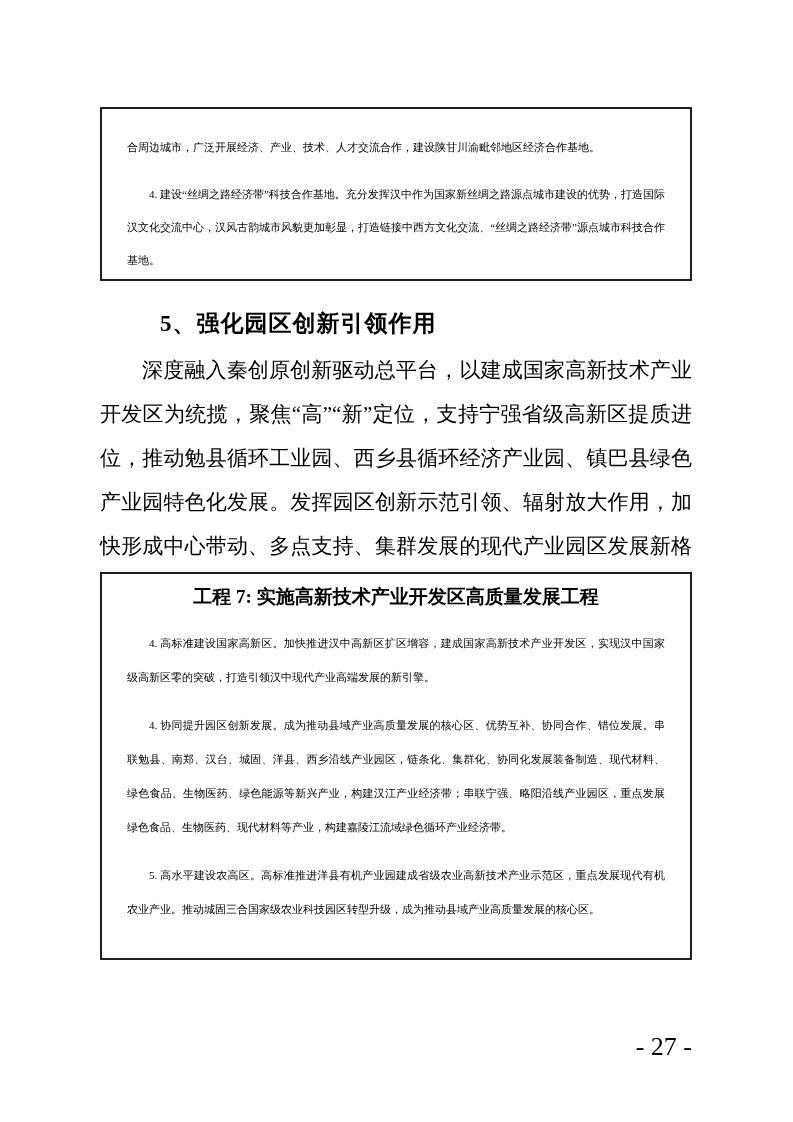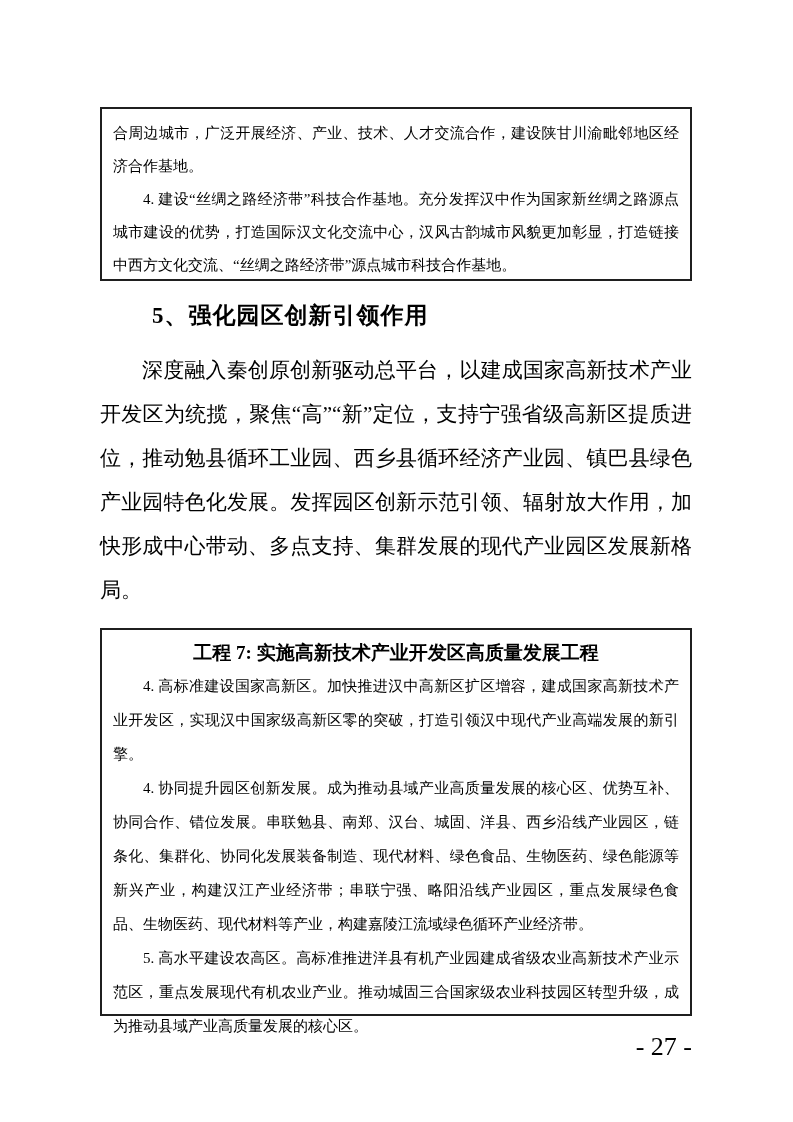--- a/index.html
+++ b/index.html
@@ -23,27 +23,27 @@
     box-sizing: border-box;
     border: 2px solid #1f1f1f;
     background: #ffffff;
   }
   .box1 {
     top: 107px;
     height: 174px;
     padding: 8px 11px 0 11px;
   }
   .box2 {
-    top: 628px;
+    top: 572px;
     height: 388px;
     padding: 6px 11px 16px 11px;
   }
   .boxp {
-    margin: 0;
-    font-size: 15px;
+    margin: 14px;
+    font-size: 11px;
     line-height: 33px;
     text-align: justify;
     text-justify: inter-character;
     color: #000000;
   }
   .box2 .boxp {
     line-height: 34px;
   }
   .indent {
     text-indent: 2em;
@@ -55,21 +55,21 @@
     margin: 2px 0 1px 0;
     font-size: 19px;
     line-height: 30px;
     font-weight: bold;
     text-align: center;
   }
   .section-heading {
     position: absolute;
     top: 292px;
     left: 144px;
-    margin: 8px;
+    margin: 16px;
     font-size: 23px;
     line-height: 32px;
     font-weight: bold;
     letter-spacing: 1px;
   }
   .section-paragraph {
     position: absolute;
     top: 348px;
     left: 100px;
     width: 592px;

